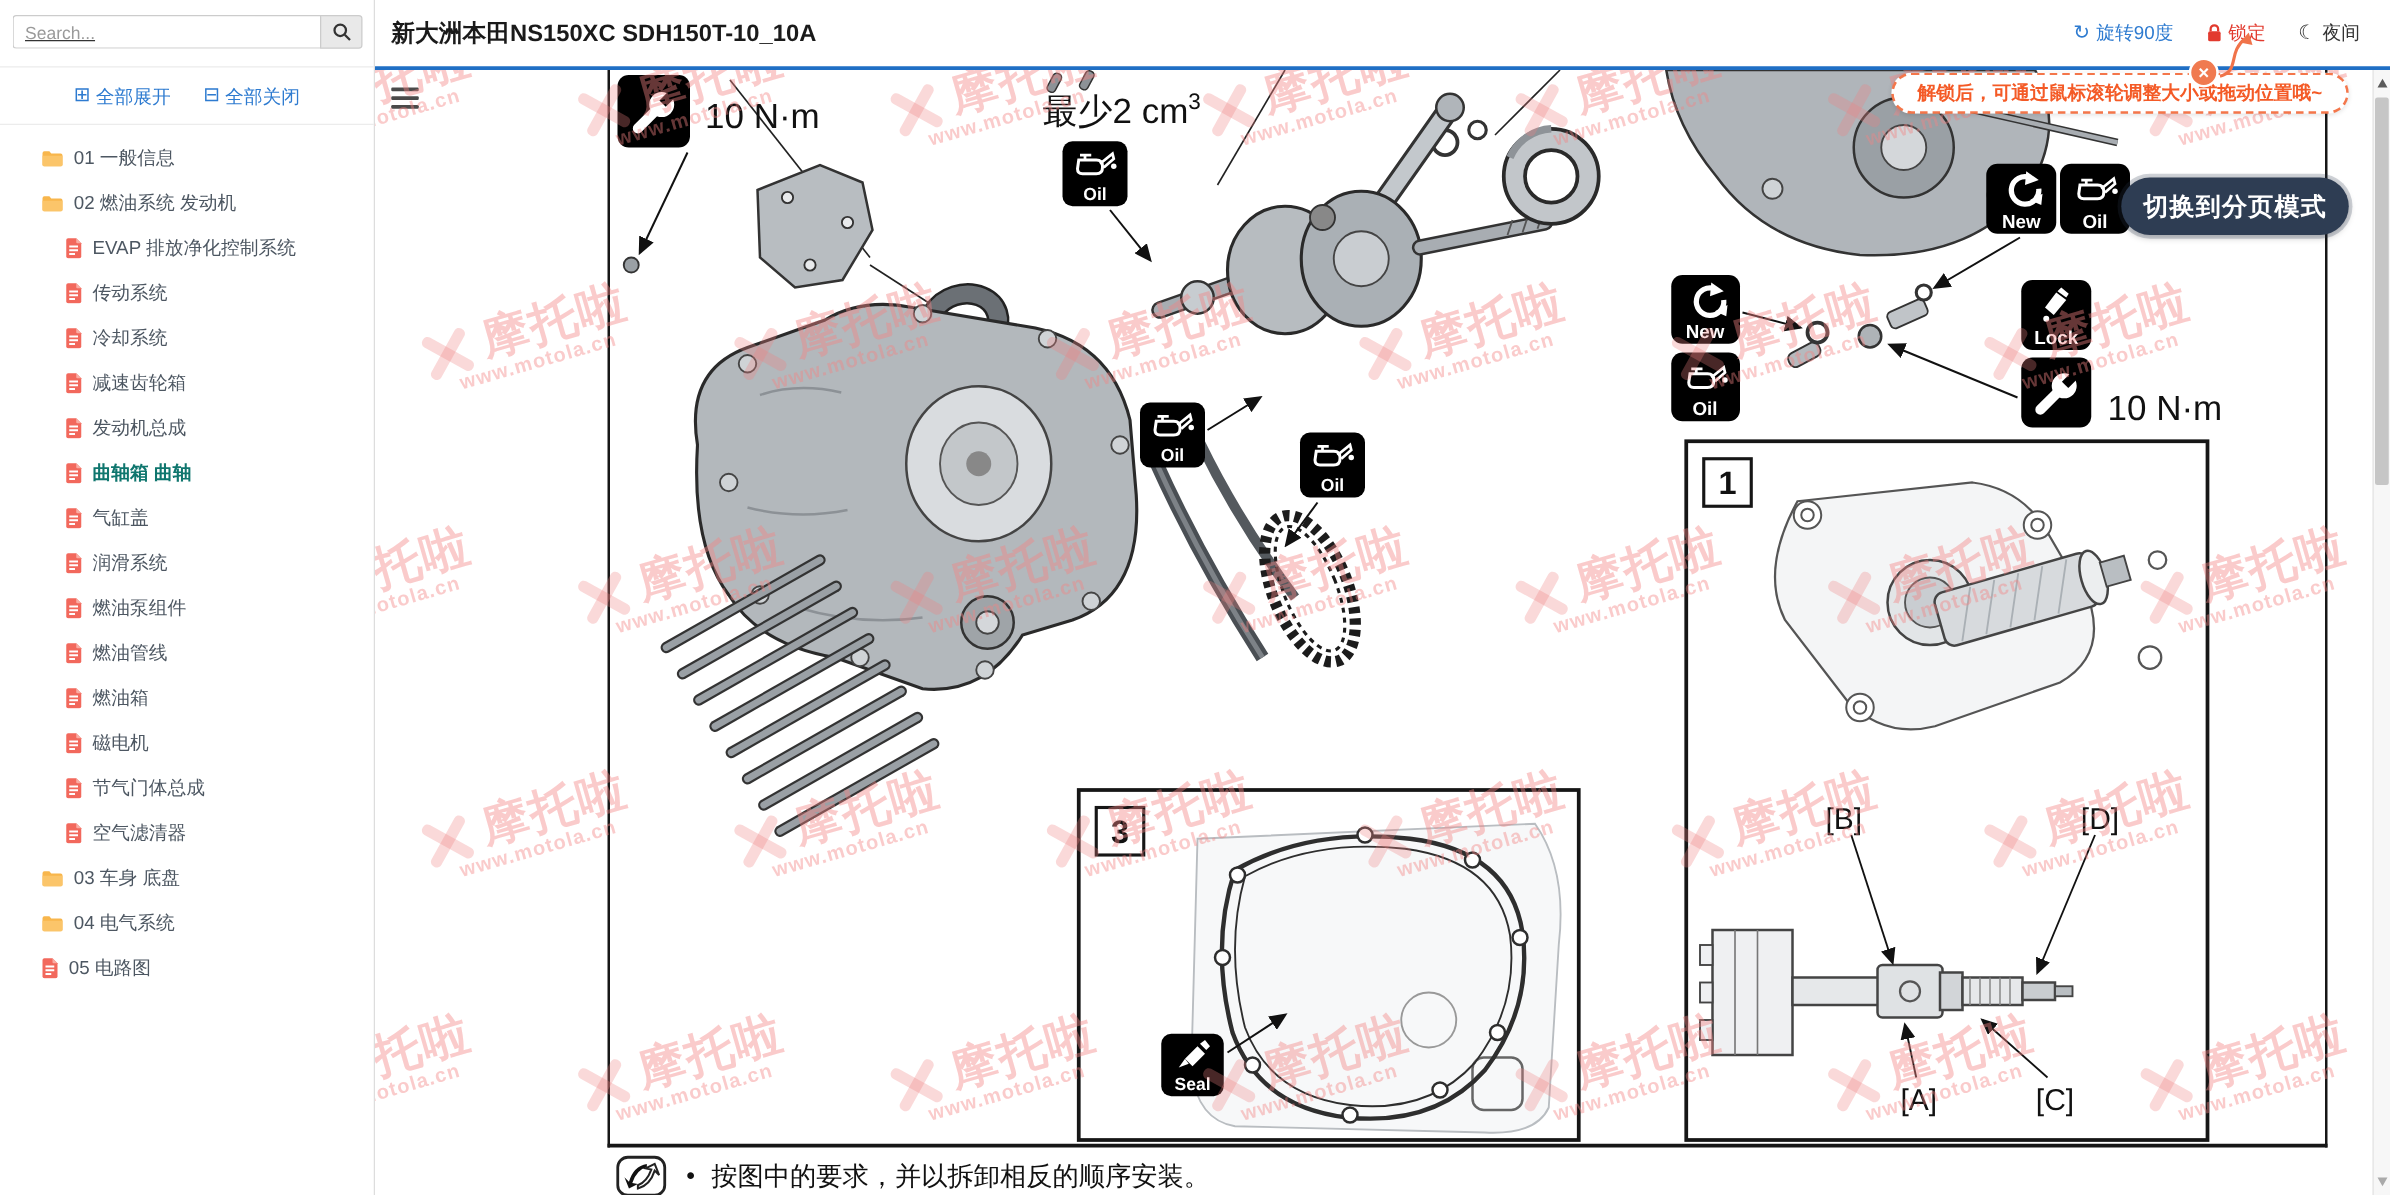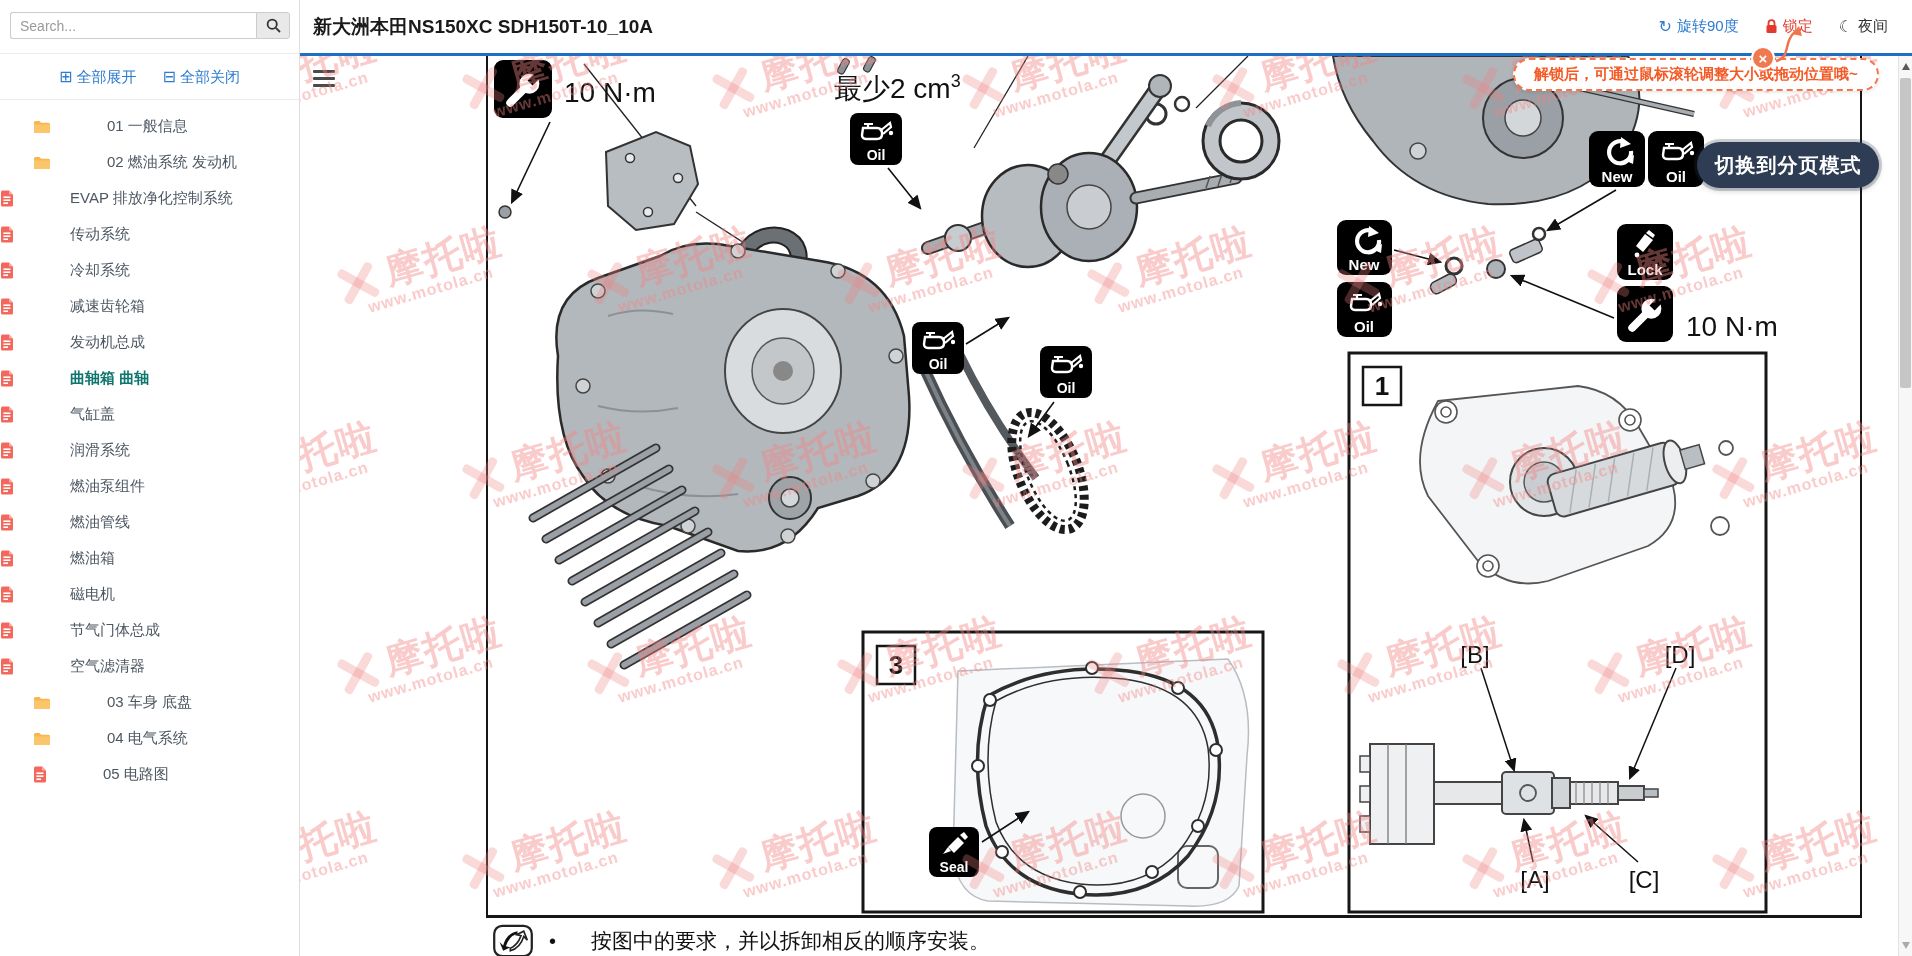--- a/index.html
+++ b/index.html
@@ -5,35 +5,35 @@
   * { margin:0; padding:0; box-sizing:border-box; }
   html,body { width:1912px; height:956px; overflow:hidden; background:#fff;
     font-family:"Liberation Sans","DejaVu Sans",sans-serif; }
   .screen { position:relative; width:1912px; height:956px; overflow:hidden; background:#fff; }
 
   
   .sidebar { position:absolute; left:0; top:0; width:300px; height:956px; background:#fff;
     border-right:1px solid #ddd; z-index:60; }
   .search-row { position:absolute; left:10px; top:12px; width:280px; height:27px; display:flex; }
   .search-row input { flex:1; border:1px solid #ccc; border-right:none; border-radius:3px 0 0 3px;
-    padding:0 9px; font-size:14px; color:#333; outline:none; }
+    padding:0 9px; font-size:14px; color:#333; outline:none;text-decoration:underline; }
   .search-row input::placeholder { color:#9a9a9a; }
   .search-btn { width:34px; background:#e9e9e9; border:1px solid #ccc; border-radius:0 3px 3px 0;
     display:flex; align-items:center; justify-content:center; cursor:pointer; }
   .sb-divider { position:absolute; left:0; width:100%; height:1px; background:#ececec; }
   .expand-row { position:absolute; left:0; top:62px; width:100%; height:30px; display:flex;
     justify-content:center; align-items:center; gap:26px; }
   .expand-row .lnk { color:#2e7bd0; font-size:15px; cursor:pointer; display:flex; align-items:center; gap:4px; }
   .expand-row .glyph { font-size:16px; line-height:1; }
   .tree { position:absolute; left:0; top:108px; width:100%; }
-  .titem { height:36px; display:flex; align-items:center; cursor:pointer;gap:48px; }
+  .titem { height:36px; display:flex; align-items:center; cursor:pointer; }
   .titem .lbl { font-size:15px; color:#4d5762; margin-left:8px; white-space:nowrap; }
   .titem.sel .lbl { color:#0f766e; font-weight:bold; }
   .titem.lv0 { padding-left:33px; }
-  .titem.lv1 { }
+  .titem.lv1 { padding-left:52px; }
 
   
   .topbar { position:absolute; left:300px; top:0; width:1612px; height:56px; background:#fff;
     border-bottom:3px solid #1f6fc5; display:flex; align-items:center; z-index:70; }
   .doc-title { font-size:19px; font-weight:bold; color:#1a1a1a; margin-left:13px; flex:1; }
   .tb-actions { display:flex; align-items:center; gap:26px; padding-right:24px; }
   .tb-act { display:flex; align-items:center; gap:5px; font-size:15px; cursor:pointer; }
   .tb-act.rotate { color:#2e7bd0; }
   .tb-act.lock { color:#e23a2e; }
   .tb-act.night { color:#333; }
@@ -44,21 +44,21 @@
   .hamburger { position:absolute; left:13px; top:14px; width:22px; height:18px; cursor:pointer; z-index:20; }
   .hamburger span { display:block; height:3px; background:#4a4a4a; border-radius:1px; margin-bottom:4px; }
 
   .page-box { position:absolute; left:186px; top:0; width:1376px; height:862px;
     border-left:2px solid #161616; border-right:2px solid #161616; border-bottom:3px solid #161616;
     background:#fff; z-index:10; }
 
   .note-row { position:absolute; left:190px; top:868px; display:flex; align-items:center; gap:13px; z-index:12; }
   .note-ico { flex:0 0 auto; }
   .note-bullet { font-size:20px; color:#111; }
-  .note-text { font-size:21px; color:#111; font-family:Liberation Serif, serif;margin-left:22px; }
+  .note-text { font-size:21px; color:#111; font-family:Liberation Serif, serif; }
 
   
   .wm-layer { position:absolute; left:0; top:0; width:100%; height:100%; pointer-events:none; z-index:50; overflow:hidden; }
   .wm-tile { position:absolute; transform:rotate(-16deg); white-space:nowrap; }
   .wm-cross { position:absolute; left:-52px; top:4px; width:46px; height:46px; }
   .wm-cross i { position:absolute; left:0; top:19px; width:46px; height:9px; border-radius:4px;
     background:rgba(240,128,128,0.30); }
   .wm-cross i:first-child { transform:rotate(45deg); }
   .wm-cross i:last-child { transform:rotate(-45deg); }
   .wm-brand { font-size:38px; font-weight:bold; color:rgba(242,130,130,0.42); letter-spacing:2px; }

